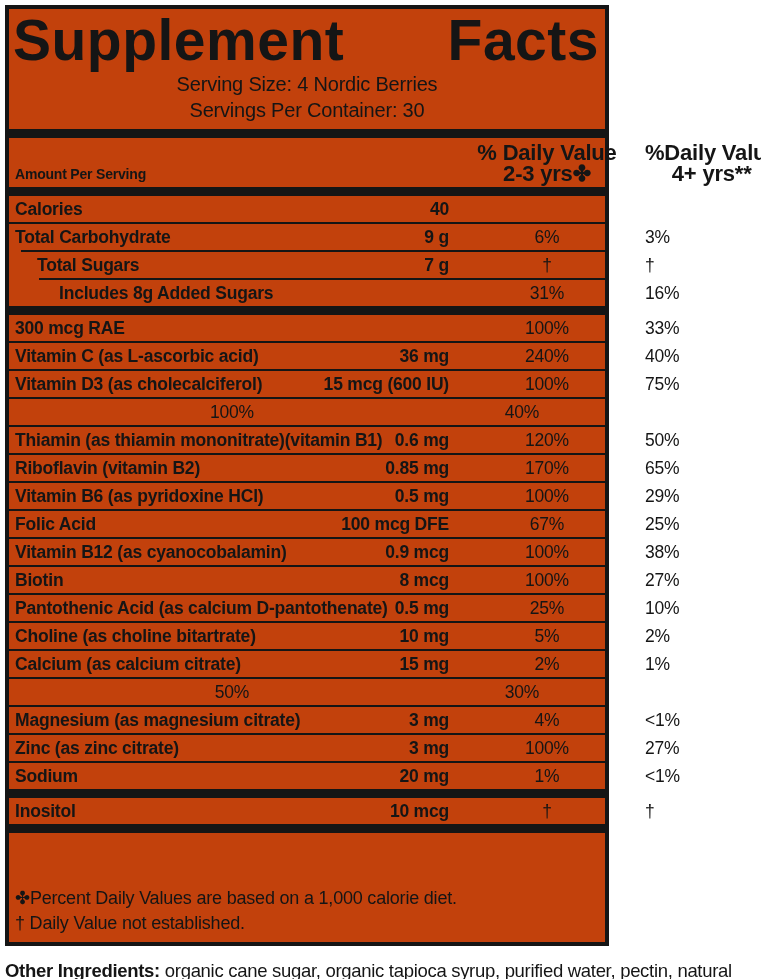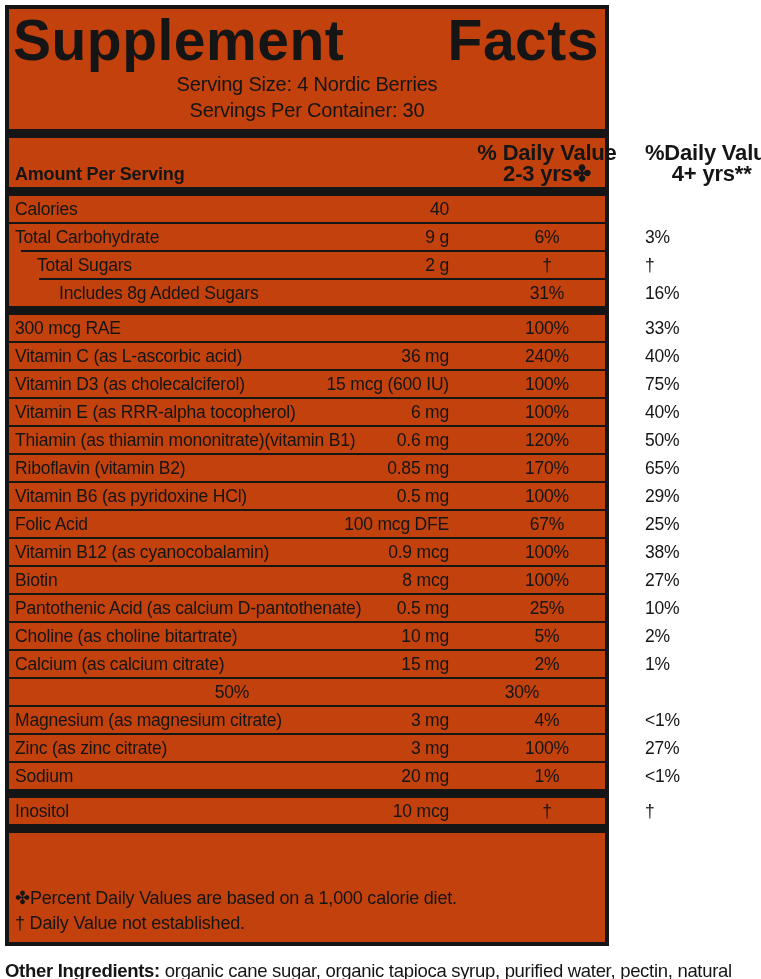--- a/index.html
+++ b/index.html
@@ -46,41 +46,42 @@
   
   .head-row, .row {
     display: grid;
     grid-template-columns: 434px 196px 1fr;
     padding: 0 6px;
     align-items: end;
   }
   .head-row { min-height: 48px; padding-top: 4px; padding-bottom: 3px; }
   .head-amount {
     font-weight: bold;
-    font-size: 18px;
+    font-size: 14px;
     line-height: 20px;
     align-self: end;
   }
   .head-col {
     font-weight: bold;
     font-size: 22px;
     line-height: 21px;
     text-align: center;
     white-space: nowrap;
   }
   .head-col span { display: block; }
   .c-dv2 { padding-right: 50px; }
 
   .row { height: 26px; align-items: center; }
   .row .c-name {
     display: flex;
     justify-content: space-between;
     font-size: 17.5px;
     line-height: 26px;
     white-space: nowrap;
+    font-weight: bold;
   }
   .row.indent-1 .c-name { padding-left: 22px; align-items: flex-end; }
   .row.indent-2 .c-name { padding-left: 44px; }
   .row .c-dv1, .row .c-dv2 {
     text-align: center;
     font-size: 17.5px;
     line-height: 26px;
   }
 
   
@@ -144,21 +145,21 @@
             <span>Total Carbohydrate</span>
             <span>9 g</span>
           </div>
           <div class="c-dv1">6%</div>
           <div class="c-dv2">3%</div>
         </div>
         <div class="bar thin-indent-1"></div>
         <div class="row indent-1">
           <div class="c-name">
             <span>Total Sugars</span>
-            <span>2 g</span>
+            <span>7 g</span>
           </div>
           <div class="c-dv1">†</div>
           <div class="c-dv2">†</div>
         </div>
         <div class="bar thin-indent-2"></div>
         <div class="row indent-2">
           <div class="c-name">
             <span>Includes 8g Added Sugars</span>
             <span></span>
           </div>
@@ -186,24 +187,20 @@
         <div class="row indent-0">
           <div class="c-name">
             <span>Vitamin D3 (as cholecalciferol)</span>
             <span>15 mcg (600 IU)</span>
           </div>
           <div class="c-dv1">100%</div>
           <div class="c-dv2">75%</div>
         </div>
         <div class="bar thin"></div>
         <div class="row indent-0">
-          <div class="c-name">
-            <span>Vitamin E (as RRR-alpha tocopherol)</span>
-            <span>6 mg</span>
-          </div>
           <div class="c-dv1">100%</div>
           <div class="c-dv2">40%</div>
         </div>
         <div class="bar thin"></div>
         <div class="row indent-0">
           <div class="c-name">
             <span>Thiamin (as thiamin mononitrate)(vitamin B1)</span>
             <span>0.6 mg</span>
           </div>
           <div class="c-dv1">120%</div>

